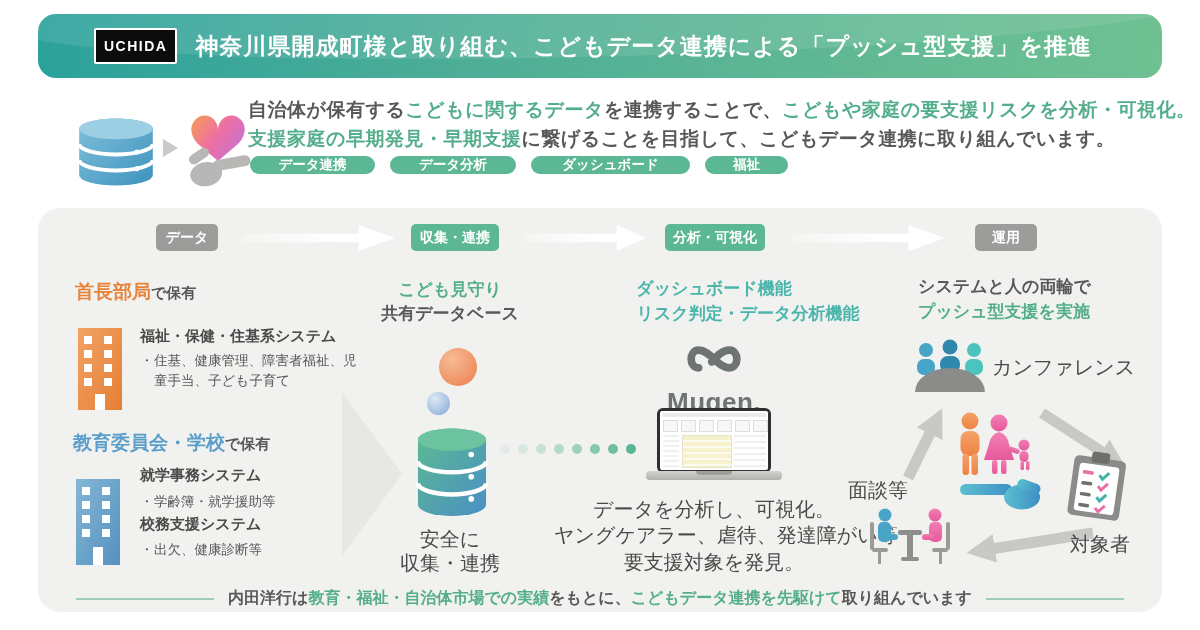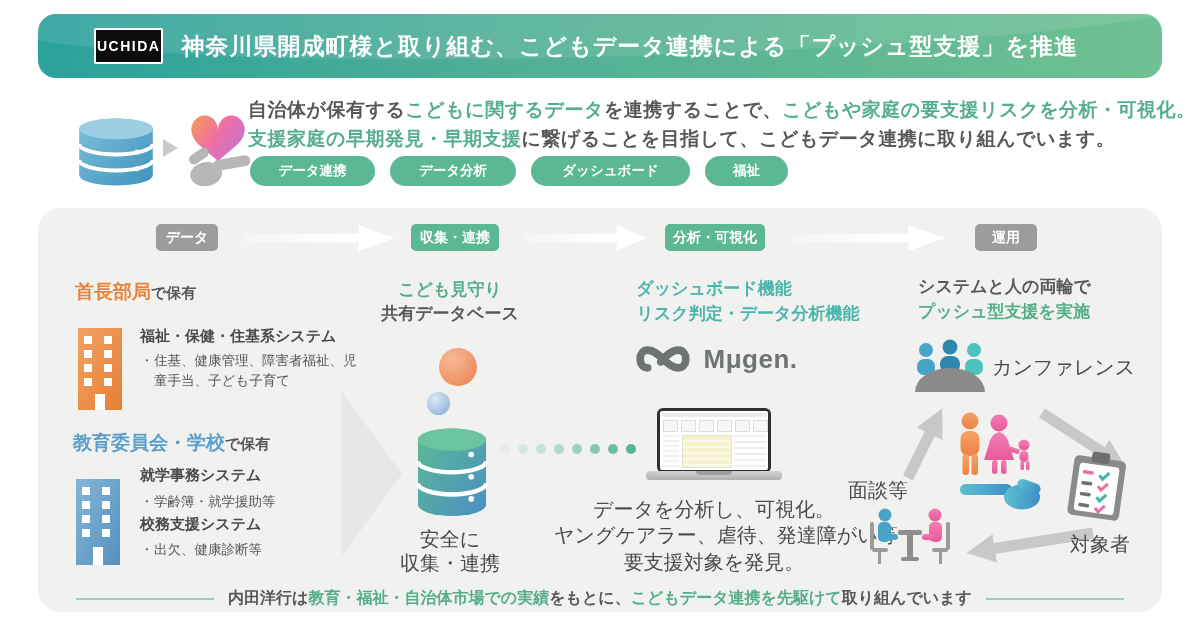--- a/index.html
+++ b/index.html
@@ -7,29 +7,29 @@
         font-family:"Liberation Sans","DejaVu Sans",sans-serif;color:#595757;}
   .abs{position:absolute;}
 
   
   .banner{position:absolute;left:38px;top:14px;width:1124px;height:64px;border-radius:18px;
           background:linear-gradient(100deg,#2aa19c 0%,#4fae96 40%,#6fc192 100%);
           display:flex;align-items:center;overflow:hidden;}
   .banner::after{content:"";position:absolute;left:-5%;top:-120%;width:115%;height:190%;
           background:rgba(255,255,255,0.10);border-radius:0 0 100% 45%;}
   .logo-box{position:relative;margin-left:56px;background:#0c0c0c;border:2px solid #fff;
-          color:#fff;font-weight:bold;font-size:14px;letter-spacing:1.5px;padding:8px 1px;border-radius:2px;z-index:2;}
+          color:#fff;font-weight:bold;font-size:14px;letter-spacing:1.5px;padding:8px 8px;border-radius:2px;z-index:2;}
   .banner-title{position:relative;margin-left:18px;color:#fff;font-size:23px;font-weight:bold;letter-spacing:1px;z-index:2;white-space:nowrap;}
 
   
   .intro-line{position:absolute;left:248px;font-size:19px;font-weight:bold;white-space:nowrap;letter-spacing:0.5px;}
   .c-dark{color:#595757;} .c-green{color:#54ae8c;} .c-teal{color:#49b5ab;}
   .c-orange{color:#e8833a;} .c-blue{color:#5b9ec9;text-align:right;}
   .tags{position:absolute;left:250px;top:156px;display:flex;gap:15px;}
-  .tag{background:#5cb894;color:#fff;font-size:13.5px;font-weight:bold;padding:6px 0;border-radius:15px;
+  .tag{background:#5cb894;color:#fff;font-size:13.5px;font-weight:bold;padding:0 0;border-radius:15px;
        text-align:center;white-space:nowrap;}
   .tag.w1{width:125px}.tag.w2{width:126px}.tag.w3{width:152px}.tag.w4{width:159px}.tag.w5{width:83px}
   .play-tri{position:absolute;left:163px;top:139px;width:0;height:0;border-left:15px solid #c9c9c7;
        border-top:9px solid transparent;border-bottom:9px solid transparent;}
 
   
   .panel{position:absolute;left:38px;top:208px;width:1124px;height:404px;background:#f1f1ef;border-radius:22px;}
 
   
   .badge{position:absolute;top:224px;height:27px;line-height:27px;border-radius:5px;color:#fff;
@@ -57,21 +57,21 @@
         background:radial-gradient(circle at 35% 30%,#dde8f4,#84a9d6);}
   .funnel{position:absolute;left:342px;top:392px;width:60px;height:164px;background:#e7e7e5;
         clip-path:polygon(0 0,100% 50%,0 100%);}
   .dots{position:absolute;left:500px;top:444px;display:flex;gap:8px;}
   .dots i{width:10px;height:10px;border-radius:50%;background:#57b694;display:block;}
   .dots i:nth-child(1){opacity:.08}.dots i:nth-child(2){opacity:.16}.dots i:nth-child(3){opacity:.28}
   .dots i:nth-child(4){opacity:.40}.dots i:nth-child(5){opacity:.55}.dots i:nth-child(6){opacity:.70}
   .dots i:nth-child(7){opacity:.85}.dots i:nth-child(8){opacity:1}
 
   
-  .mugen{position:absolute;left:624px;top:338px;width:180px;display:flex;align-items:center;justify-content:center;gap:7px;}
+  .mugen{position:absolute;left:624px;top:338px;width:180px;display:flex;align-items:center;justify-content:center;gap:7px;flex-direction:column;}
   .mugen-text{font-size:26px;font-weight:bold;color:#6e7472;letter-spacing:0.5px;}
 
   
   .lap-screen{position:absolute;left:657px;top:408px;width:114px;height:65px;background:#2f2f2f;border-radius:6px;padding:3px;box-sizing:border-box;}
   .lcd{position:relative;width:100%;height:100%;background:#fff;border-radius:2px;overflow:hidden;}
   .lcd-top{position:absolute;left:2px;top:2px;right:2px;height:4px;background:#ececec;}
   .lcd-kpis{position:absolute;left:3px;top:9px;display:flex;gap:3px;}
   .lcd-kpis i{width:13px;height:10px;background:#f7f7f7;border:1px solid #dedede;display:block;}
   .lcd-side{position:absolute;left:3px;top:24px;width:16px;bottom:2px;
         background:repeating-linear-gradient(#f0f0f0 0 2px,#ffffff 2px 5px);}

